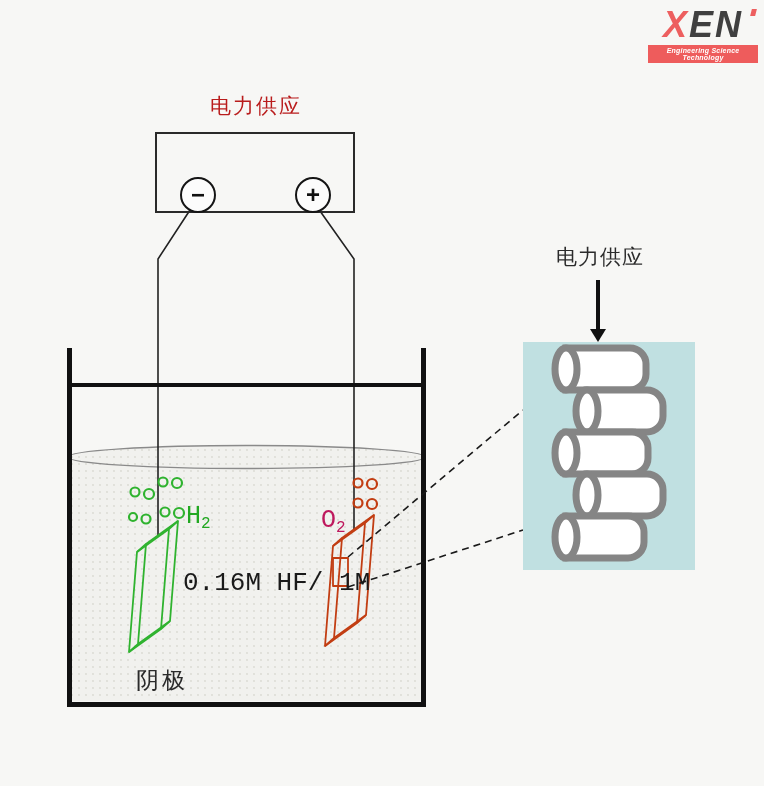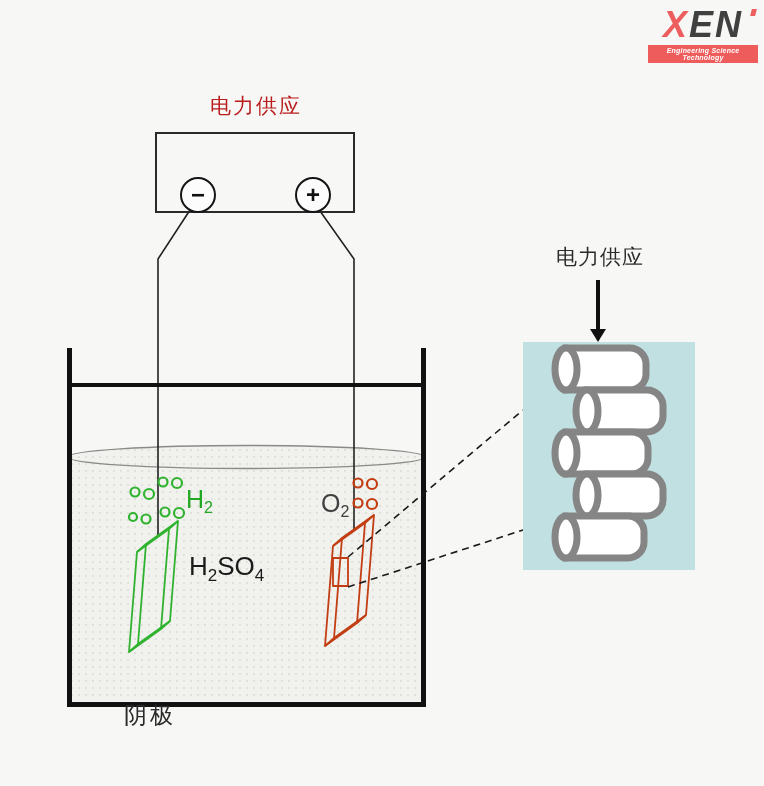--- a/index.html
+++ b/index.html
@@ -18,32 +18,32 @@
   .psu-box{position:absolute;left:155px;top:132px;width:200px;height:81px;
     border:2px solid #2a2a2a;box-sizing:border-box;background:transparent;}
   .terminal{position:absolute;width:36px;height:36px;border:2px solid #151515;
     border-radius:50%;background:#fcfcfc;box-sizing:border-box;
     display:flex;align-items:center;justify-content:center;
     font-size:24px;font-weight:bold;color:#111;line-height:1;}
   .terminal.neg{left:180px;top:177px;}
   .terminal.pos{left:295px;top:177px;}
 
   
-  .serif{font-family:Liberation Sans, sans-serif;}
+  .serif{font-family:Liberation Mono, monospace;margin-top:17px;}
   .gas-label{font-size:25px;}
   .gas-label .sb{font-size:16px;vertical-align:-5px;}
   .h2{left:186px;top:485px;color:#22a822;}
-  .o2{left:321px;top:489px;color:#404040;}
+  .o2{left:321px;top:489px;color:#be185d;}
   .electrolyte{left:183px;top:551px;font-size:26px;color:#1a1a1a;line-height:31px;}
   .electrolyte .row2{margin-left:6px;}
   .electrolyte .sb{font-size:17px;vertical-align:-6px;}
 
   .electrode-label{top:665px;width:100px;text-align:center;
     font-size:23px;letter-spacing:3px;color:#2b2b2b;}
-  .cathode-label{left:100px;margin-top:35px;}
+  .cathode-label{left:112px;}
   .anode-label{left:303px;}
 
   .nanotube-label{left:538px;top:243px;width:124px;text-align:center;
     font-size:21px;letter-spacing:1px;color:#2b2b2b;}
 
   
   .logo{position:absolute;left:648px;top:6px;width:110px;}
   .logo-letters{position:relative;font-style:italic;font-weight:bold;
     font-size:36px;line-height:38px;letter-spacing:2px;text-align:center;}
   .logo-x{color:#ed5f5f;}
@@ -152,23 +152,21 @@
   </div>
 
   <div class="txt serif gas-label h2">
     <span>H</span><span class="sb">2</span>
   </div>
   <div class="txt serif gas-label o2">
     <span>O</span><span class="sb">2</span>
   </div>
 
   <div class="txt serif electrolyte">
-    <div class="row2">
-      <span>H</span><span class="sb">2</span><span>SO</span><span class="sb">4</span>
-    </div>
+    <div>0.16M HF/ 1M</div>
   </div>
 
   <div class="txt electrode-label cathode-label">阴极</div>
 
   <div class="txt nanotube-label">电力供应</div>
 
   <div class="logo">
     <div class="logo-letters">
       <span class="logo-x">X</span><span class="logo-en">EN</span>
       <span class="logo-accent"></span>

